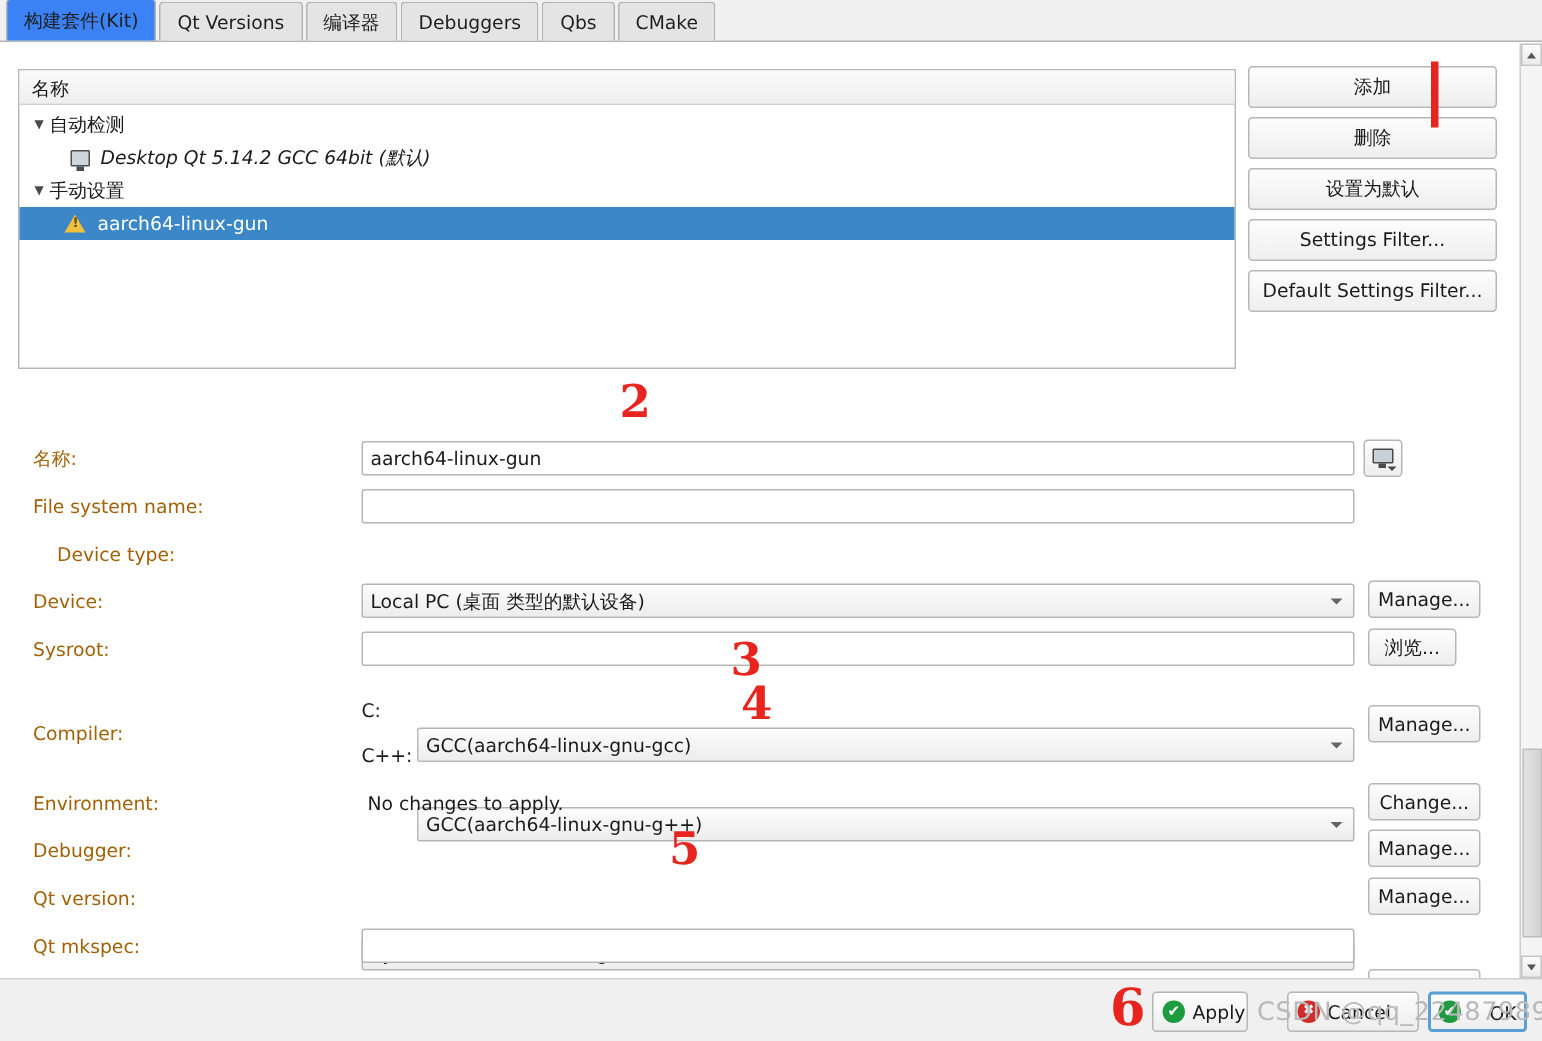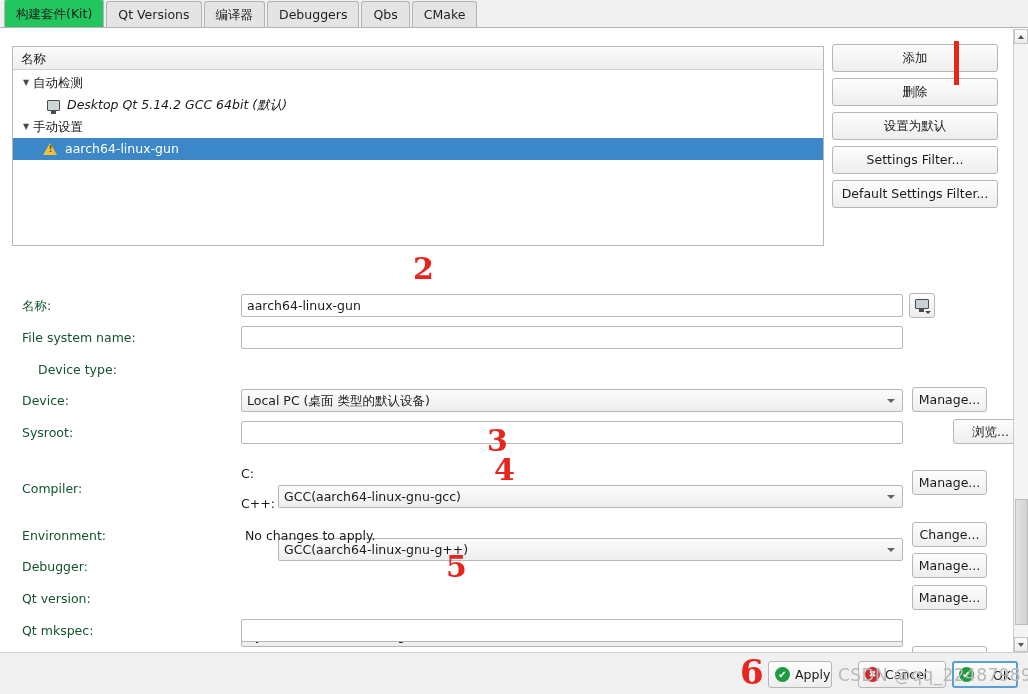--- a/index.html
+++ b/index.html
@@ -39,21 +39,21 @@
     border-top-left-radius: 3px;
     border-top-right-radius: 3px;
     margin-right: 2px;
     font-size: 12.5px;
     color: #1f1f1f;
     box-sizing: border-box;
     white-space: nowrap;
     cursor: default;
   }
   .tab.active {
-    background: #22c55e;
+    background: #3b82f6;
     height: 28px;
     line-height: 27px;
     position: relative;
     z-index: 3;
     border-color: #b4b4b4;
   }
 
   
   .content {
     position: absolute;
@@ -171,21 +171,21 @@
     white-space: nowrap;
     overflow: hidden;
   }
 
   
   .form { position: absolute; left: 0; top: 236px; width: 1013px; }
   .flabel {
     position: absolute;
     left: 22px;
     font-size: 12.5px;
-    color: #14532d;
+    color: #a16207;
     white-space: nowrap;
   }
   .field {
     position: absolute;
     left: 241px;
     height: 23px;
     box-sizing: border-box;
     background: #ffffff;
     border: 1px solid #b6b6b6;
     border-radius: 2px;
@@ -449,21 +449,21 @@
 
     <div class="flabel" style="top:129px;">Device:</div>
     <div class="field combo" style="top:125px; width:662px;">
       <span>Local PC (桌面 类型的默认设备)</span>
       <span class="arrow"></span>
     </div>
     <div class="side-btn-sm" style="left:912px; top:123px; width:75px;">Manage...</div>
 
     <div class="flabel" style="top:161px;">Sysroot:</div>
     <div class="field" style="top:157px; width:662px;"></div>
-    <div class="side-btn-sm" style="left:953px; top:155px; width:75px;">浏览...</div>
+    <div class="side-btn-sm" style="left:912px; top:155px; width:59px;">浏览...</div>
 
     <div class="flabel" style="top:217px;">Compiler:</div>
     <div class="sub-label" style="left:241px; top:202px;">C:</div>
     <div class="field combo" style="left:278px; top:198px; width:625px;">
       <span>GCC(aarch64-linux-gnu-gcc)</span>
       <span class="arrow"></span>
     </div>
     <div class="sub-label" style="left:241px; top:232px;">C++:</div>
     <div class="field combo" style="left:278px; top:228px; width:625px;">
       <span>GCC(aarch64-linux-gnu-g++)</span>

